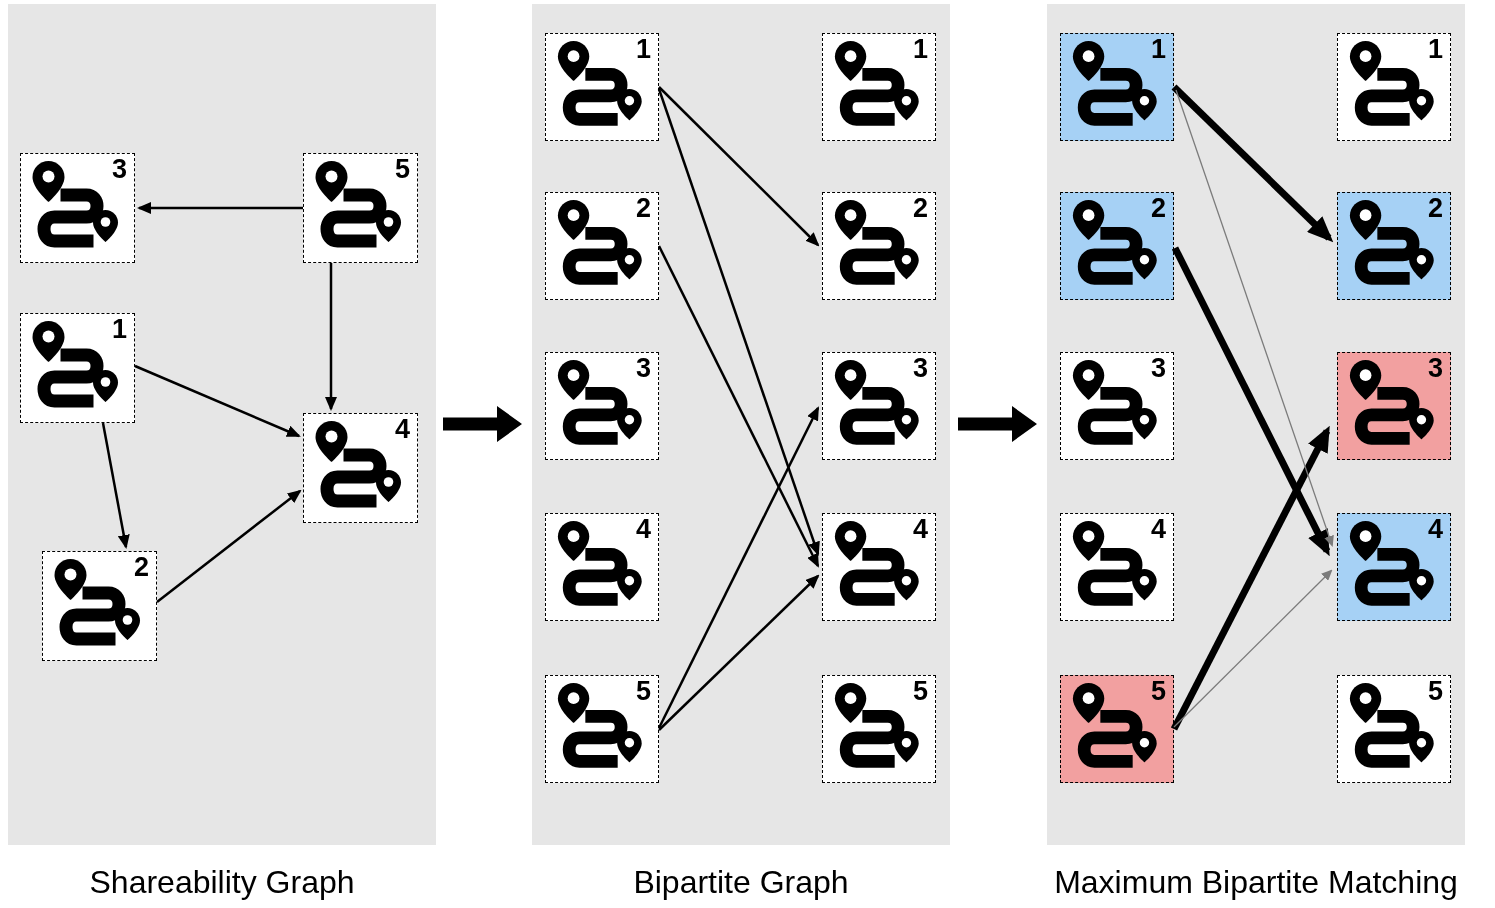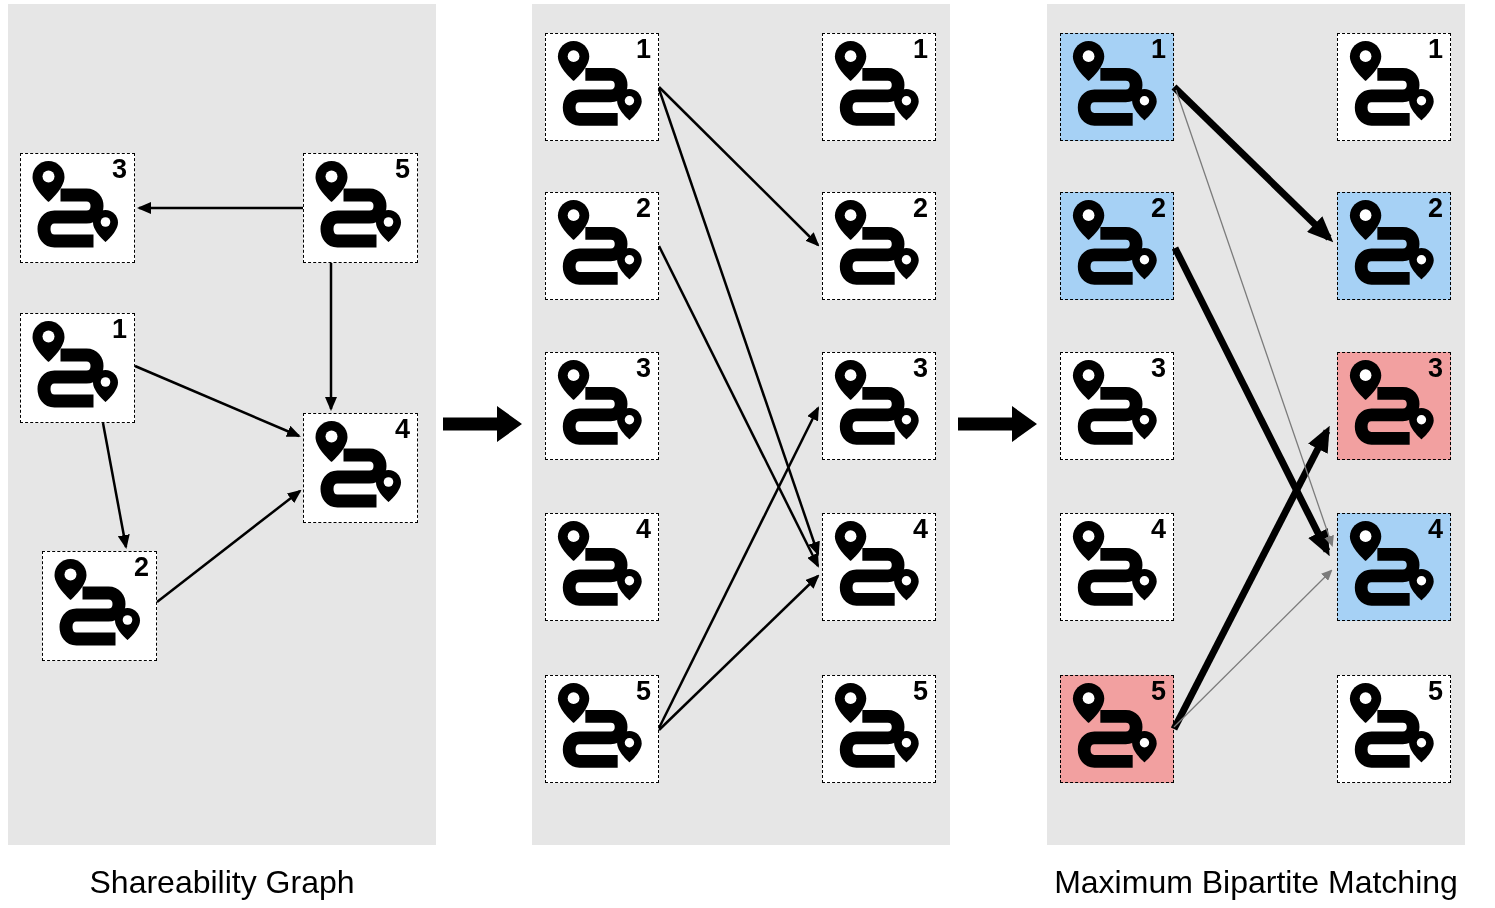--- a/index.html
+++ b/index.html
@@ -209,20 +209,21 @@
       <line x1="659" y1="728" x2="818" y2="408" stroke="#000000" stroke-width="2.5" marker-end="url(#ah)"></line>
       <line x1="659" y1="730" x2="818" y2="576" stroke="#000000" stroke-width="2.5" marker-end="url(#ah)"></line>
       <line x1="1174" y1="87" x2="1329" y2="238" stroke="#000000" stroke-width="7" marker-end="url(#ahThick)"></line>
       <line x1="1175" y1="248" x2="1327" y2="551" stroke="#000000" stroke-width="7" marker-end="url(#ahThick)"></line>
       <line x1="1174" y1="729" x2="1327" y2="431" stroke="#000000" stroke-width="7" marker-end="url(#ahThick)"></line>
       <line x1="1176" y1="90" x2="1332" y2="545" stroke="#7b7b7b" stroke-width="1.3" marker-end="url(#ahGray)"></line>
       <line x1="1174" y1="727" x2="1331" y2="571" stroke="#7b7b7b" stroke-width="1.3" marker-end="url(#ahGray)"></line>
     </svg>
 
   <div class="panel-title" style="left: -58px;">Shareability Graph</div>
+  <div class="panel-title" style="left: 461px;">Bipartite Graph</div>
   <div class="panel-title" style="left: 976px;">Maximum Bipartite Matching</div>
 
 <svg class="flow-arrow" width="80" height="38" viewBox="0 0 80 38" style="left: 443px; top: 405px;">
       <polygon points="0,12.5 54,12.5 54,1 79,19 54,37 54,25.5 0,25.5" fill="#000000"></polygon>
     </svg>
     <svg class="flow-arrow" width="80" height="38" viewBox="0 0 80 38" style="left: 958px; top: 405px;">
       <polygon points="0,12.5 54,12.5 54,1 79,19 54,37 54,25.5 0,25.5" fill="#000000"></polygon>
     </svg>
   </div>
 

